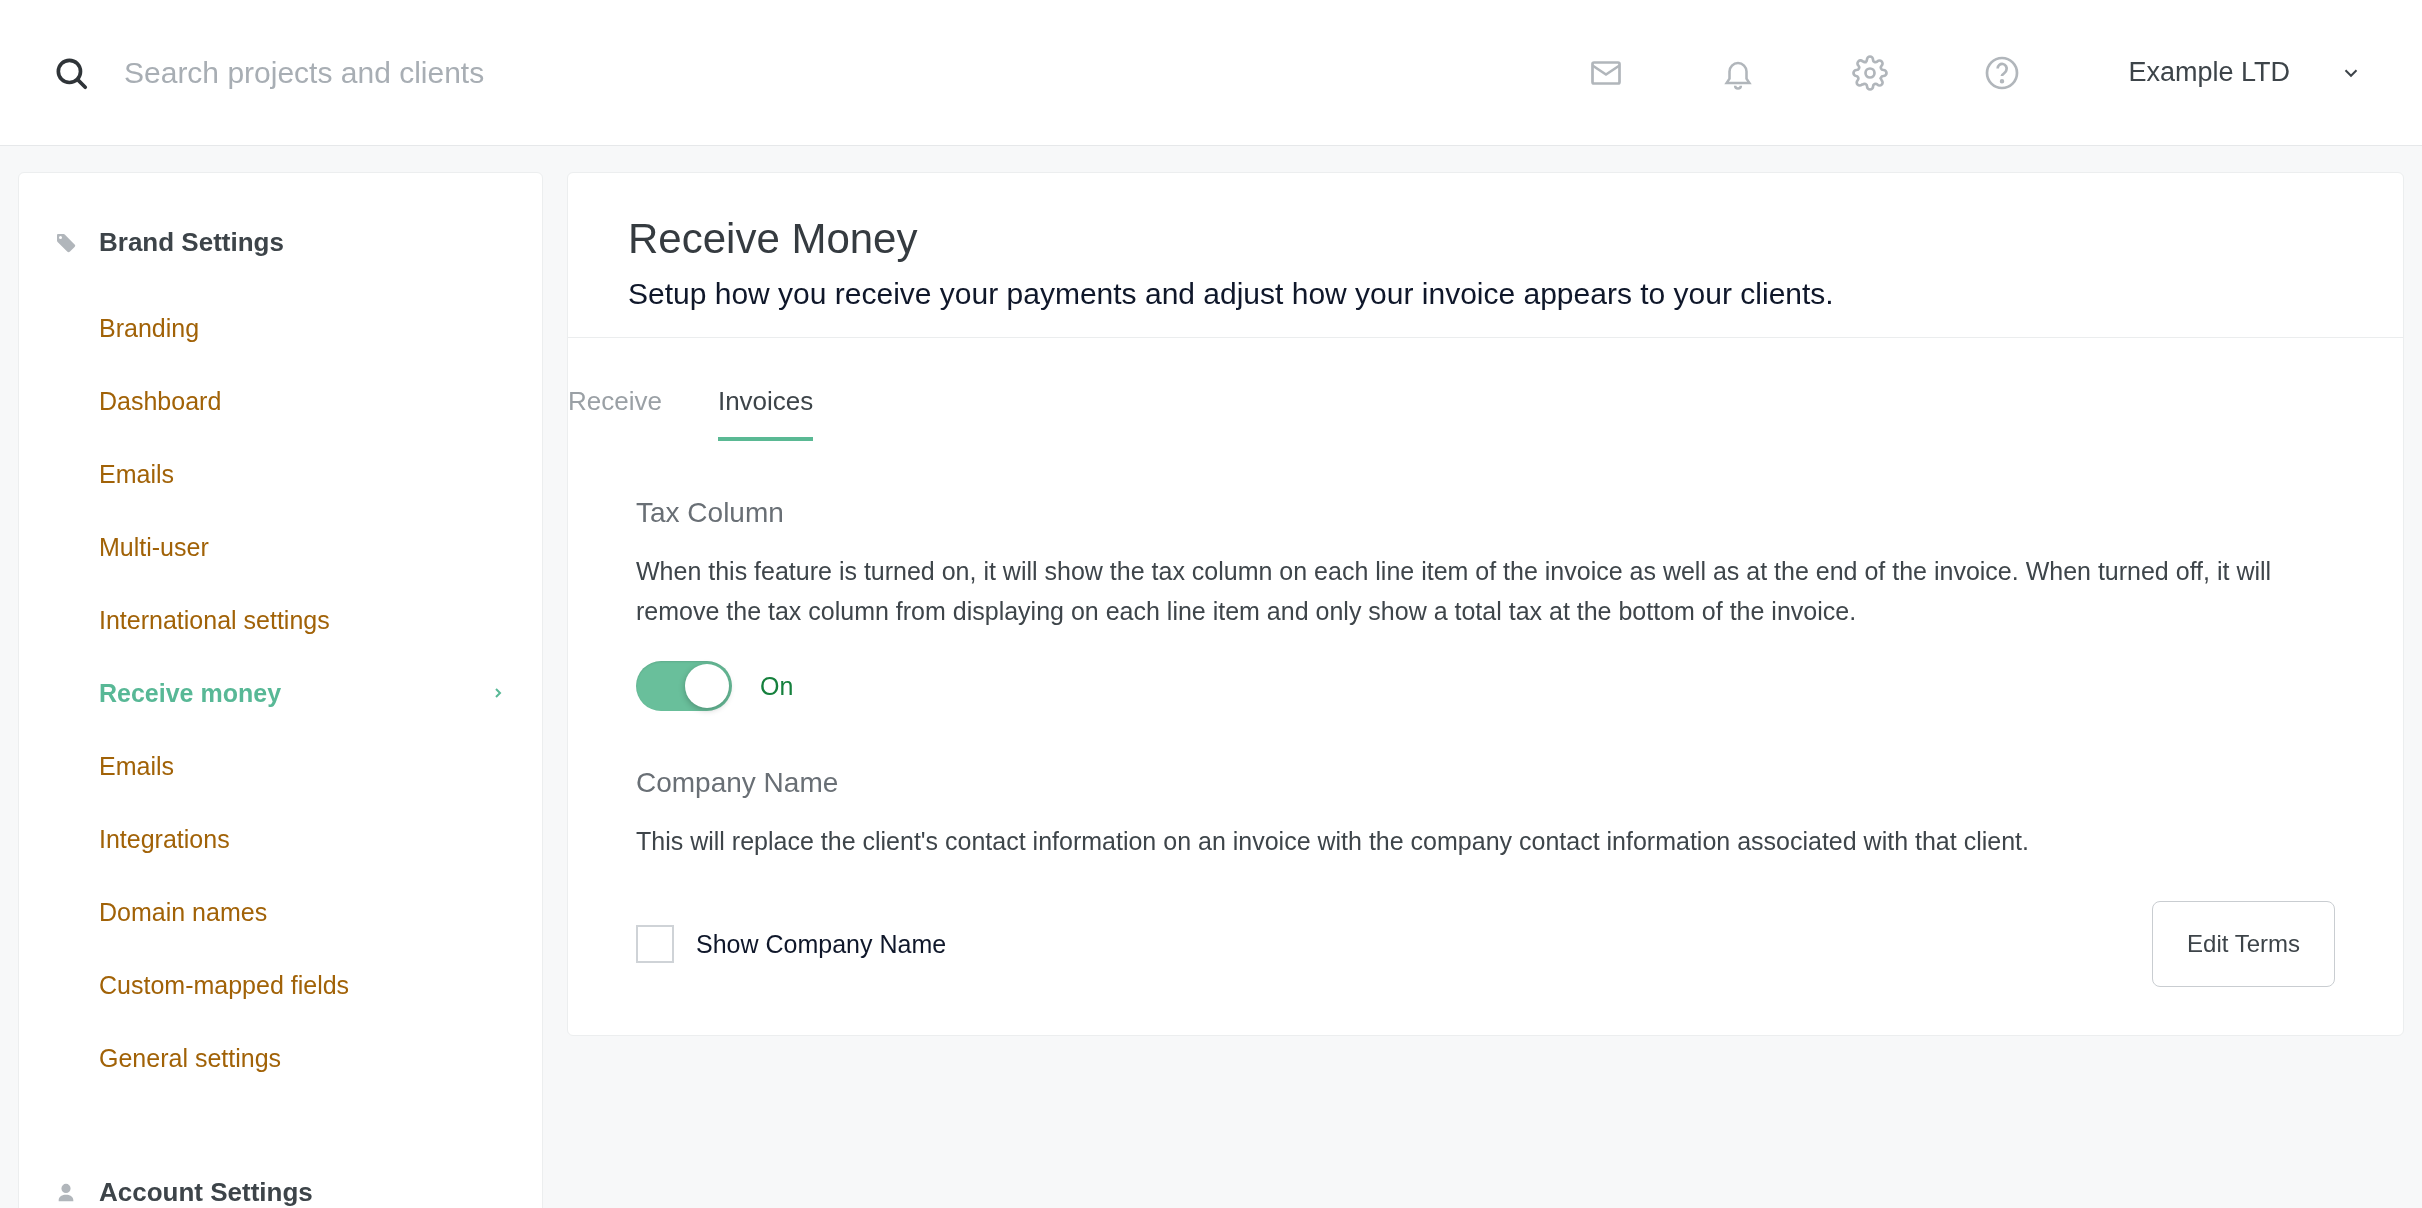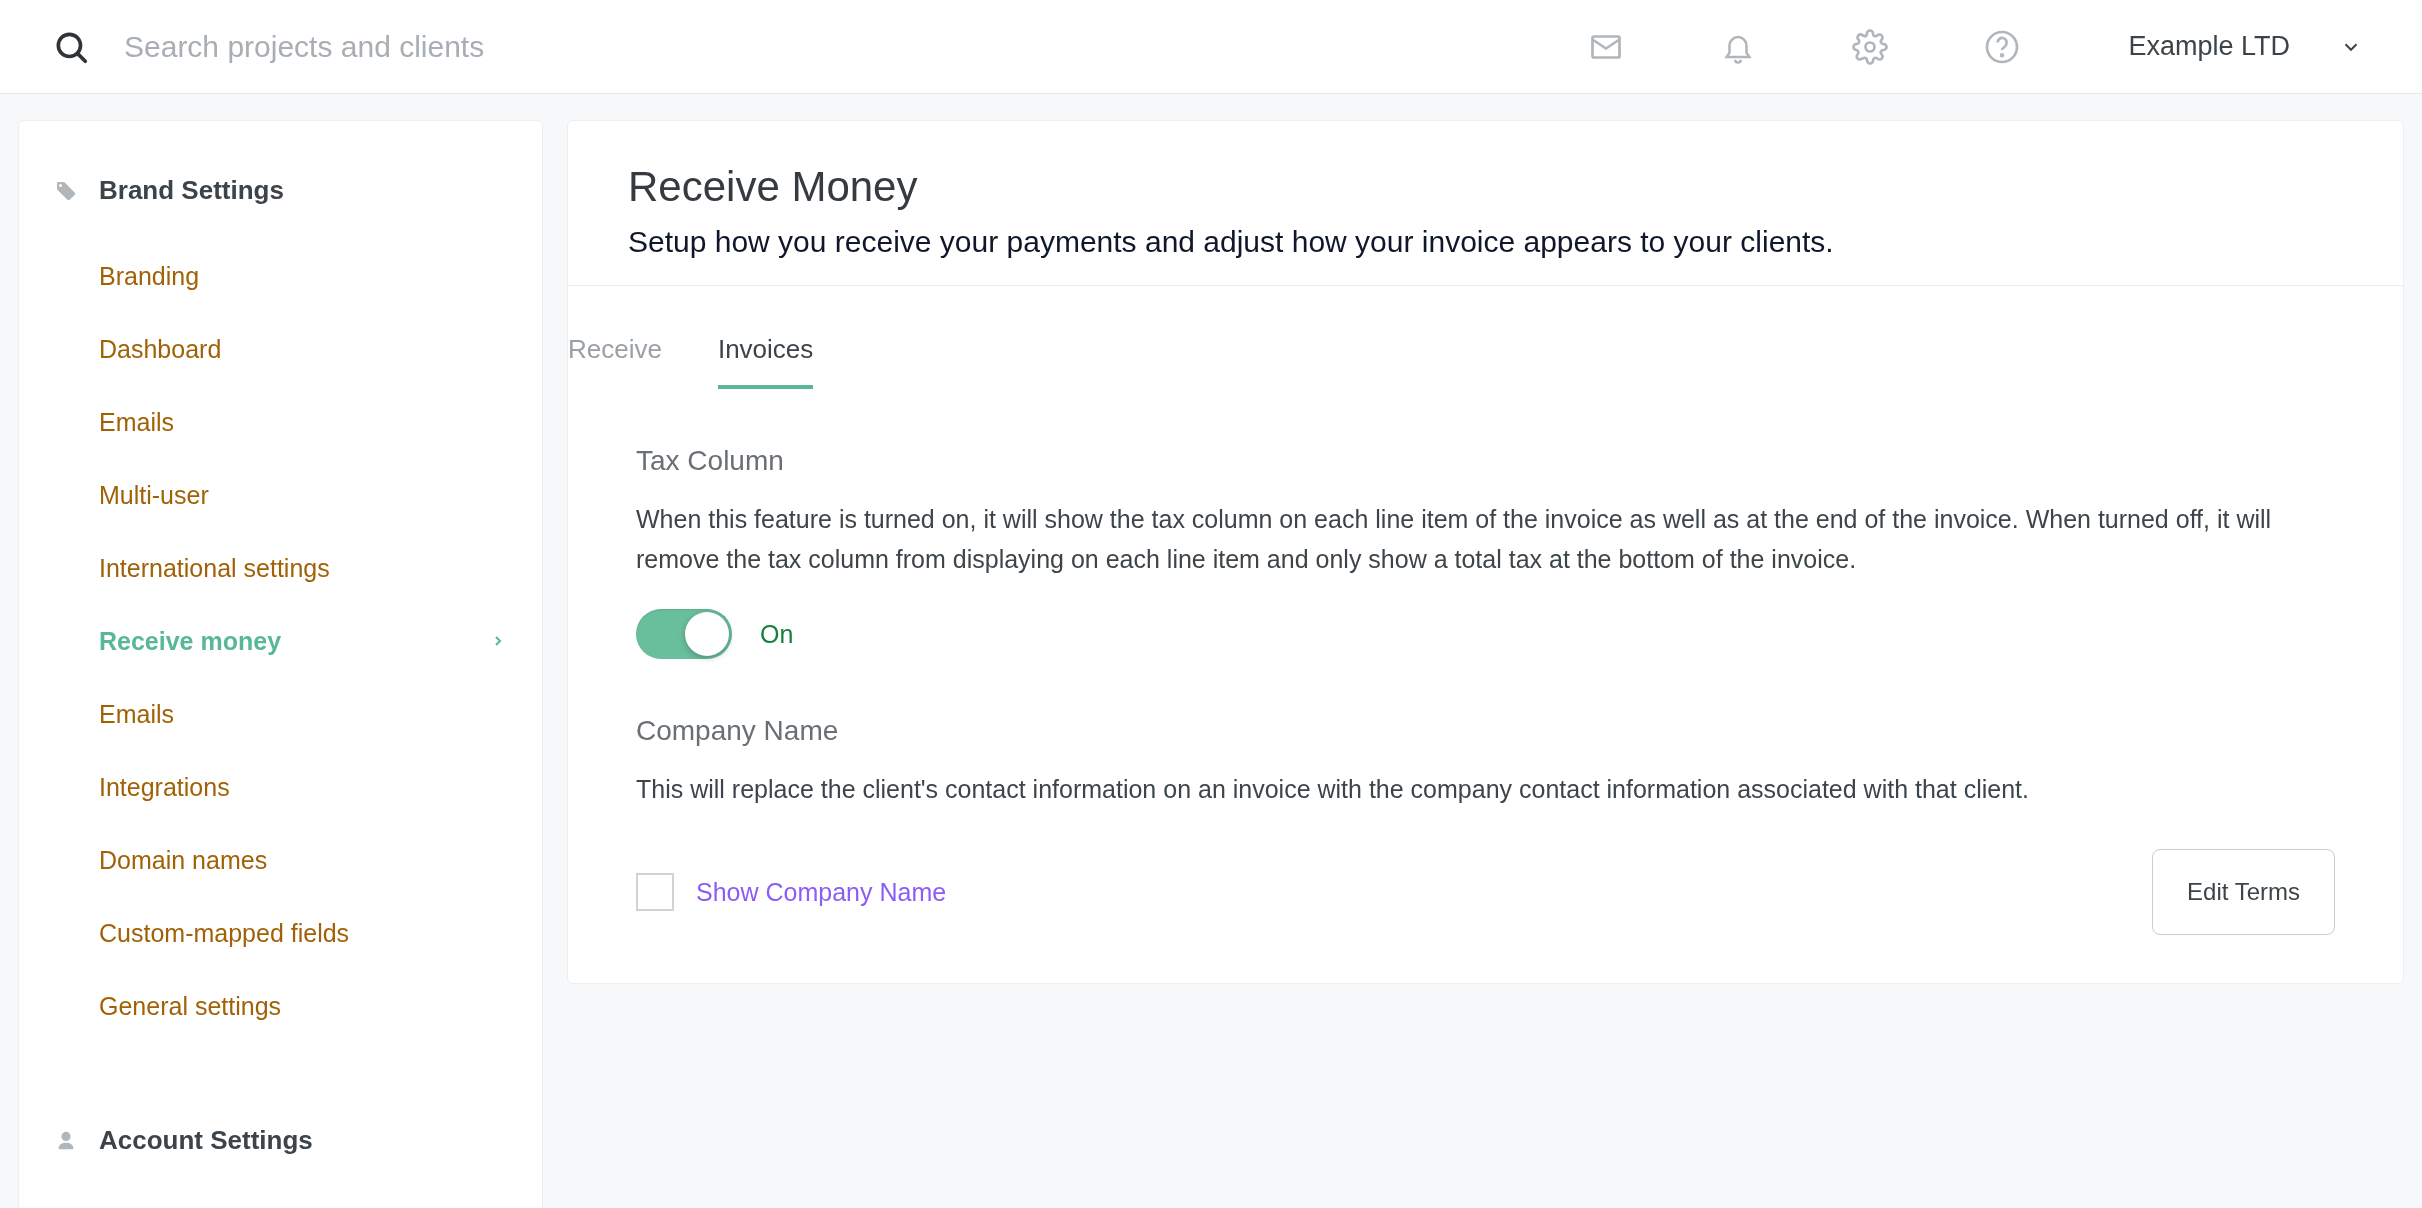--- a/index.html
+++ b/index.html
@@ -8,21 +8,21 @@
       background: #f7f8f9;
       color: #3d4449;
       font-size: 16px;
       width: 2422px;
       height: 1208px;
       overflow: hidden;
     }
 
     
     .topbar {
-      height: 94px;
+      height: 146px;
       background: #ffffff;
       border-bottom: 1px solid #e6e8ea;
       display: flex;
       align-items: center;
       padding: 0 44px 0 52px;
     }
     .search-wrap {
       display: flex;
       align-items: center;
       gap: 34px;
@@ -186,21 +186,21 @@
     .toggle-label { font-size: 25px; color: #15803d; }
 
     .check-row { display:flex; align-items:center; justify-content:space-between; margin-top: 40px; }
     .check-left { display:flex; align-items:center; gap: 22px; }
     .checkbox {
       width: 38px; height: 38px;
       border: 2px solid #cfd3d7;
       background: #fff;
       cursor: pointer;
     }
-    .check-label { font-size: 25px; color: #8b5cf6; }
+    .check-label { font-size: 25px; color: #0f172a; }
     .edit-terms {
       border: 1.5px solid #c9cdd1;
       background: #fff;
       border-radius: 8px;
       padding: 28px 34px;
       font-size: 24px;
       color: #3d4449;
       cursor: pointer;
     }
 

